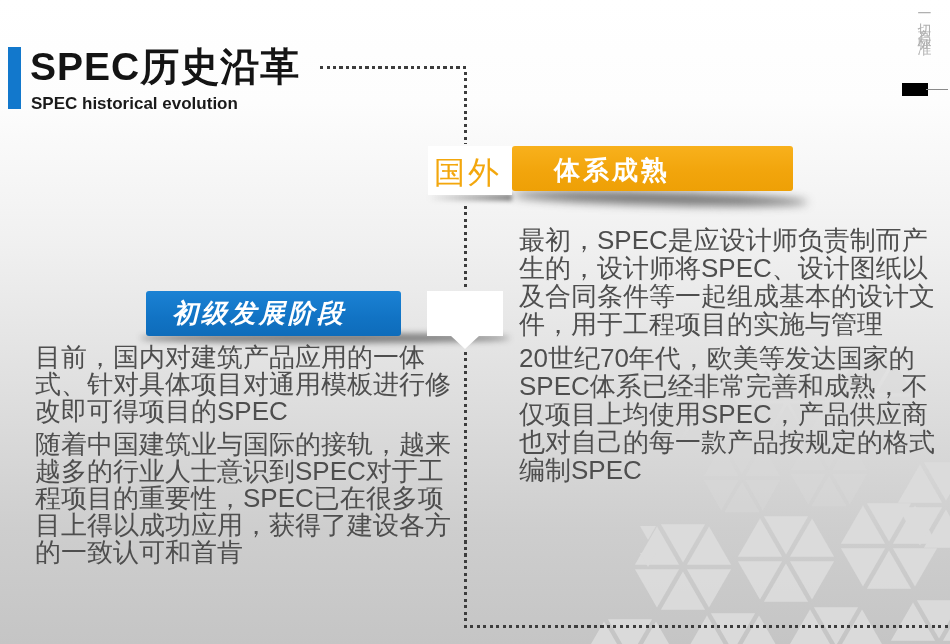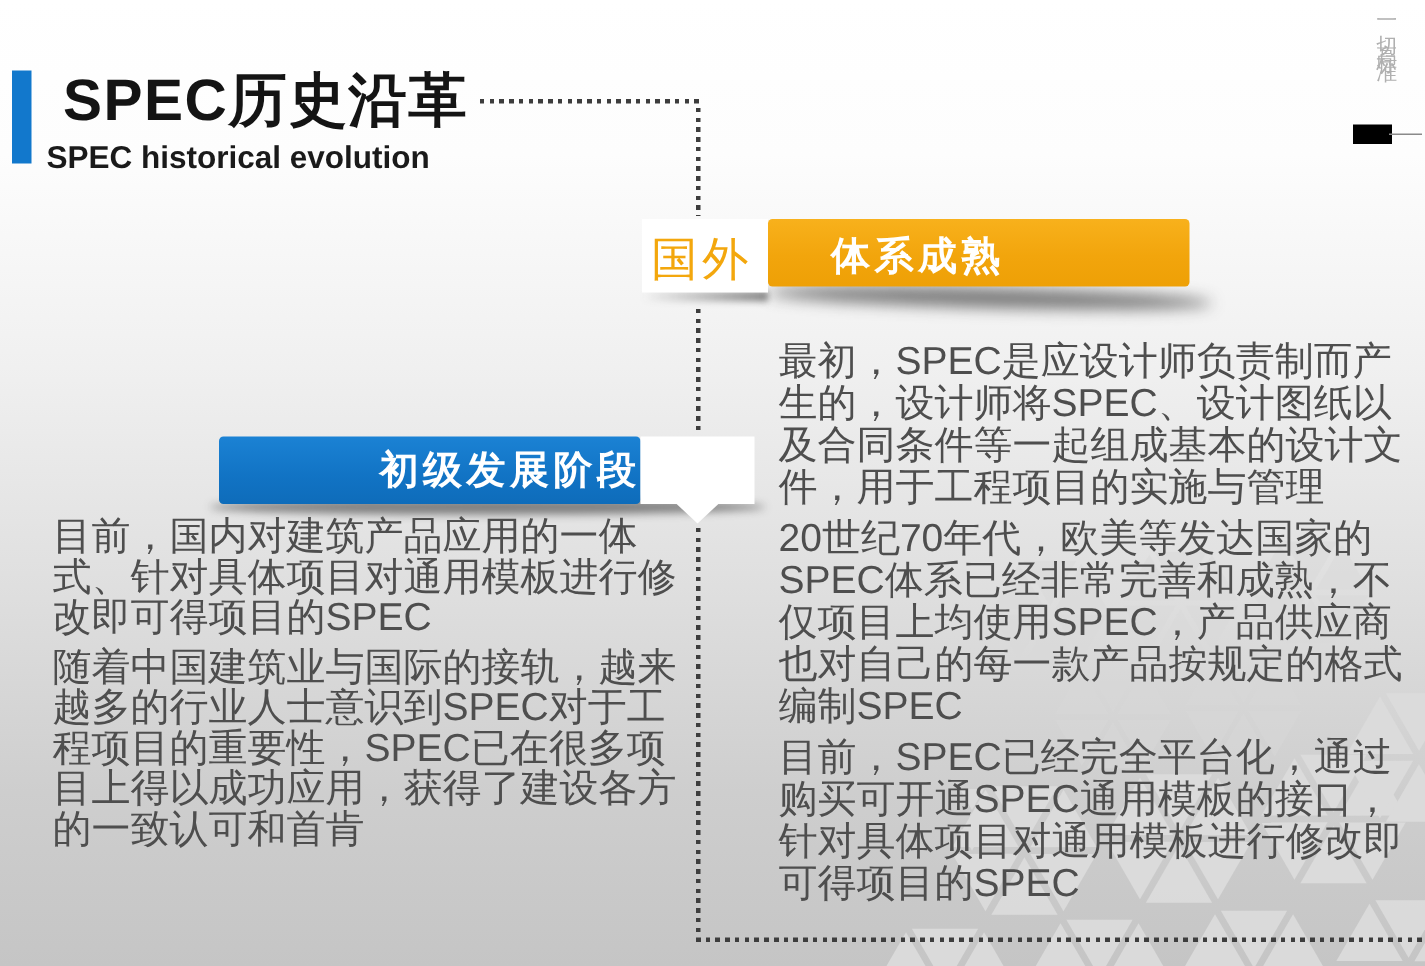--- a/index.html
+++ b/index.html
@@ -8,22 +8,22 @@
     width:950px;height:644px;
     margin:0 auto;
     overflow:hidden;
     font-family:"Liberation Sans","DejaVu Sans",sans-serif;
     background:linear-gradient(180deg,#ffffff 0%,#fdfdfd 16%,#f0f0f0 38%,#dedede 62%,#cecece 82%,#c5c5c5 100%);
   }
   
   .bg-svg{position:absolute;left:0;top:0;width:950px;height:644px;}
   
   .title-bar{position:absolute;left:8px;top:47px;width:13px;height:62px;background:#1278CC;}
-  .page-title{position:absolute;left:30px;top:40px;font-size:39px;font-weight:700;color:#141414;letter-spacing:1px;white-space:nowrap;margin-left:12px;}
-  .page-subtitle{position:absolute;left:31px;top:94px;font-size:21px;font-weight:700;color:#1a1a1a;white-space:nowrap;}
+  .page-title{position:absolute;left:30px;top:40px;font-size:39px;font-weight:700;color:#141414;letter-spacing:1px;white-space:nowrap;}
+  .page-subtitle{position:absolute;left:31px;top:94px;font-size:17px;font-weight:700;color:#1a1a1a;white-space:nowrap;}
   
   .slogan{position:absolute;left:916px;top:6px;height:130px;writing-mode:vertical-rl;text-orientation:upright;font-size:14px;letter-spacing:6px;color:#b0b0b0;}
   .corner-tag{position:absolute;left:902px;top:83px;width:26px;height:13px;background:#000;}
   .corner-tag-line{position:absolute;left:926px;top:89px;width:22px;height:1px;background:#8a8a8a;}
   
   .dot-h{position:absolute;height:3px;background:repeating-linear-gradient(90deg,#3d3d3d 0 3px,transparent 3px 6.5px);}
   .dot-v{position:absolute;width:3px;background:repeating-linear-gradient(180deg,#3d3d3d 0 3px,transparent 3px 6.5px);}
   .dot-seg-top{left:320px;top:66px;width:148px;}
   .dot-seg-v1{left:464px;top:72px;height:72px;}
   .dot-seg-v2{left:464px;top:206px;height:82px;}
@@ -36,22 +36,22 @@
   .shadow-domestic{left:140px;top:333px;width:370px;height:10px;background:rgba(40,40,40,.55);filter:blur(3px);}
   .label-box{position:absolute;background:#ffffff;}
   .label-box-foreign{left:428px;top:146px;width:84px;height:49px;}
   .label-box-domestic{left:427px;top:291px;width:76px;height:45px;}
   .region-label{position:absolute;font-size:31px;letter-spacing:3px;white-space:nowrap;}
   .region-label-foreign{left:434px;top:152px;color:#F3A70D;text-align:right;}
   .region-label-domestic{left:432px;top:296px;color:#1177C9;}
   .banner{position:absolute;color:#fff;font-weight:700;font-size:26px;letter-spacing:3px;white-space:nowrap;}
   .banner-foreign{left:512px;top:146px;width:281px;height:45px;line-height:49px;padding-left:42px;box-sizing:border-box;
     background:linear-gradient(180deg,#f8b11c 0%,#f2a50c 55%,#eea006 100%);border-radius:3px;}
-  .banner-domestic{left:146px;top:291px;width:281px;height:45px;line-height:45px;text-align:right;padding-left:26px;box-sizing:border-box;
-    background:linear-gradient(180deg,#1b82d4 0%,#1173c4 60%,#0e6cba 100%);border-radius:3px;}
+  .banner-domestic{left:146px;top:291px;width:255px;height:45px;line-height:45px;text-align:left;padding-left:26px;box-sizing:border-box;
+    background:linear-gradient(180deg,#1b82d4 0%,#1173c4 60%,#0e6cba 100%);border-radius:3px;font-style:italic;}
   .notch{position:absolute;left:450px;top:335px;width:0;height:0;border-left:15px solid transparent;border-right:15px solid transparent;border-top:14px solid #fff;}
   
   .col{position:absolute;color:#4e4e4e;font-size:26px;}
   .col p{margin:0 0 6px 0;}
   .col-left{left:35px;top:344px;width:420px;line-height:27px;}
   .col-right{left:519px;top:226px;width:424px;line-height:28px;}
 </style>
 </head>
 <body>
 
@@ -118,16 +118,15 @@
   <div class="notch"></div>
 
   <div class="col col-left">
     <p>目前，国内对建筑产品应用的一体式、针对具体项目对通用模板进行修改即可得项目的SPEC</p>
     <p>随着中国建筑业与国际的接轨，越来越多的行业人士意识到SPEC对于工程项目的重要性，SPEC已在很多项目上得以成功应用，获得了建设各方的一致认可和首肯</p>
   </div>
 
   <div class="col col-right">
     <p>最初，SPEC是应设计师负责制而产生的，设计师将SPEC、设计图纸以及合同条件等一起组成基本的设计文件，用于工程项目的实施与管理</p>
     <p>20世纪70年代，欧美等发达国家的SPEC体系已经非常完善和成熟，不仅项目上均使用SPEC，产品供应商也对自己的每一款产品按规定的格式编制SPEC</p>
-    <p>目前，SPEC已经完全平台化，通过购买可开通SPEC通用模板的接口，针对具体项目对通用模板进行修改即可得项目的SPEC</p>
   </div>
 
 </div>
 
 </body></html>

